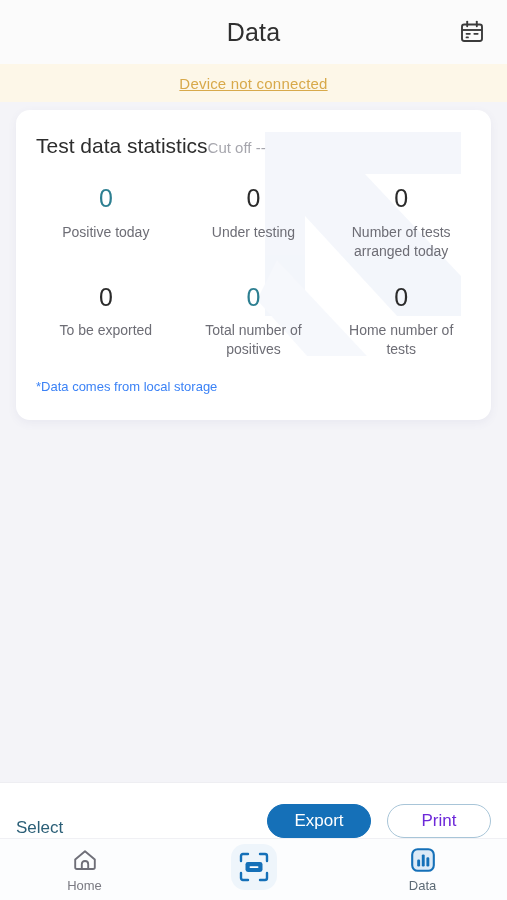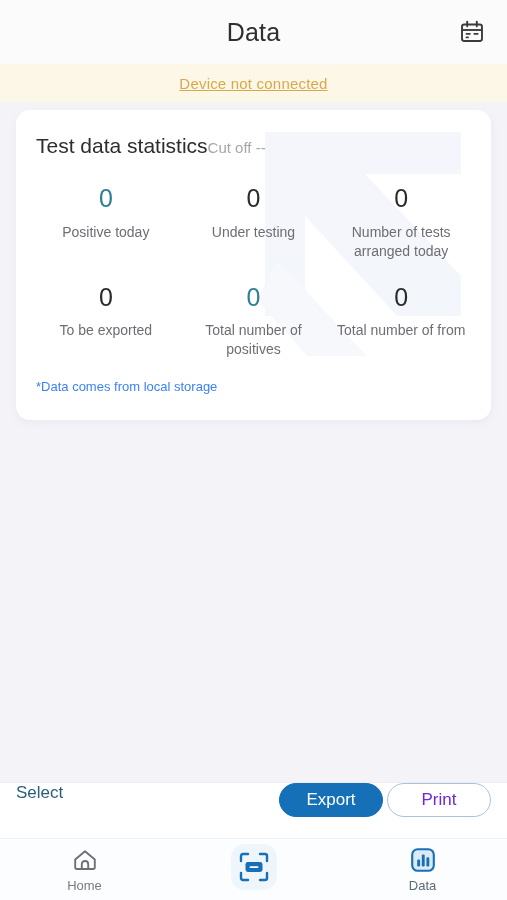--- a/index.html
+++ b/index.html
@@ -159,23 +159,23 @@
     color: #3b82f6;
   }
 
   
   .action-bar {
     flex: none;
     height: 56px;
     background: #ffffff;
     border-top: 1px solid #eeeef2;
     display: flex;
-    align-items: flex-start;
+    align-items: flex-end;
     padding: 0 16px;
-    gap: 4px;
+    gap: 16px;
   }
   .select-link {
     font-size: 17px;
     color: #2b5f77;
     cursor: pointer;
     user-select: none;
   }
   .action-spacer { flex: 1 1 auto; }
   .btn {
     font-family: "Liberation Sans", sans-serif;
@@ -301,21 +301,21 @@
           <div class="stat-label">To be exported</div>
         </div>
 
         <div class="stat">
           <div class="stat-value accent">0</div>
           <div class="stat-label">Total number of positives</div>
         </div>
 
         <div class="stat">
           <div class="stat-value">0</div>
-          <div class="stat-label">Total number of from</div>
+          <div class="stat-label">Home number of tests</div>
         </div>
 
       </div>
 
       <div class="card-note">*Data comes from local storage</div>
     </div>
 
   </div>
 
   <div class="action-bar">

